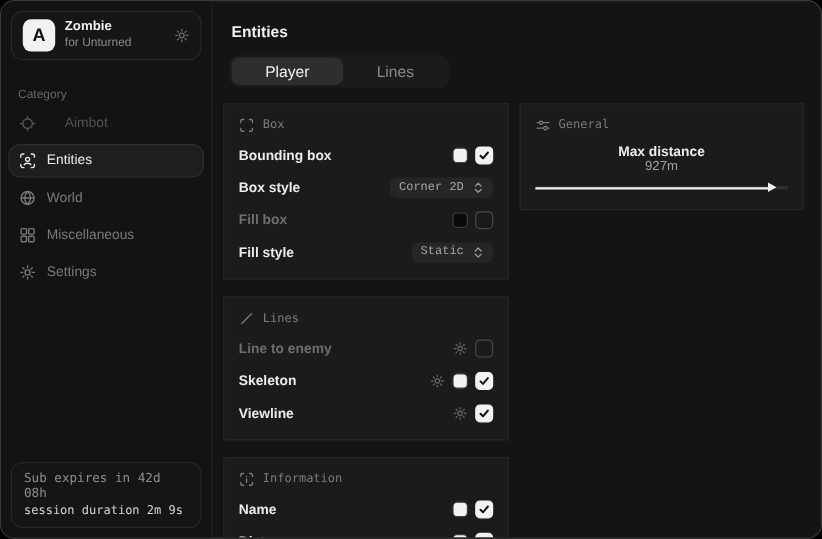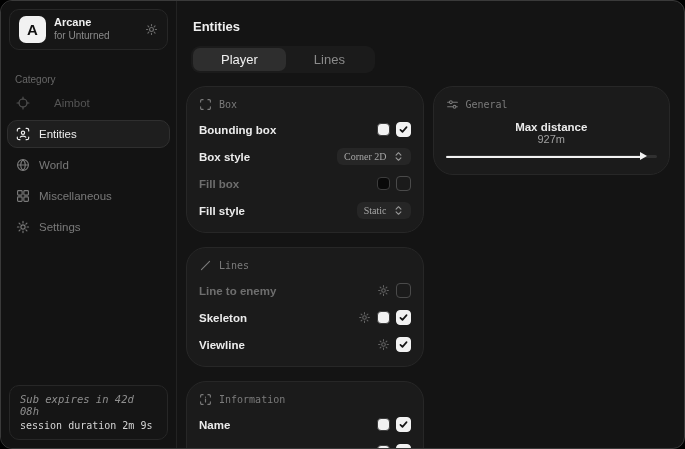--- a/index.html
+++ b/index.html
@@ -31,48 +31,48 @@
   }
   .nav-item .nicon { display:flex; width:14px; color:inherit; }
   .nav-item.dimmest { color:#545454;gap:24px; }
   .nav-item.active { background:#1e1e1e; border-color:#2f2f2f; color:#ededed; }
   .sidebar-spacer { flex:1; }
   .status-card {
     margin:8px; padding:7px 10px 8px 10px; border:1px solid #272727; border-radius:10px;
     background:#151515; display:flex; flex-direction:column; gap:3px;
     font-family:"DejaVu Sans Mono", monospace;
   }
-  .status-line1 { color:#8f8f8f; font-size:10.5px;font-style:italic; }
+  .status-line1 { color:#8f8f8f; font-size:10.5px; }
   .status-line2 { color:#d6d6d6; font-size:10px; }
   
   .main { flex:1; padding:14px 14px 14px 9px; overflow:hidden; }
   .page-title { color:#f0f0f0; font-size:13px; font-weight:bold; margin:4px 0 0 7px; }
   .tabs { display:inline-flex; background:#1b1b1b; border-radius:9px; padding:2px; margin:12px 0 0 5px; }
   .tab { padding:4px 28px; border-radius:7px; font-size:13px; color:#8a8a8a; cursor:pointer; }
   .tab.active { background:#2e2e2e; color:#f0f0f0; }
   .columns { display:flex; gap:9px; margin-top:13px; align-items:flex-start; }
   .col { width:238px; display:flex; flex-direction:column; gap:14px; }
-  .card { background:#1b1b1b; border:1px solid #272727; border-radius:20px; padding:11px 12px 13px 12px; }
+  .card { background:#1b1b1b; border:1px solid #272727; border-radius:0; padding:11px 12px 13px 12px; }
   .card-head { display:flex; align-items:center; gap:7px; color:#7b7b7b; font-family:"DejaVu Sans Mono", monospace; font-size:10px; }
   .card-head .hicon { display:flex; width:13px; color:#7b7b7b; }
   .row { display:flex; align-items:center; margin-top:10px; min-height:17px; }
   .row-label { color:#ececec; font-size:11.5px; font-weight:600; flex:1; }
   .row.dim .row-label { color:#6e6e6e; }
   .controls { display:flex; align-items:center; gap:6px; }
   .swatch { width:13px; height:13px; border-radius:4px; border:1px solid #3d3d3d; }
   .checkbox {
     width:15px; height:15px; border-radius:4px; border:1px solid #4a4a4a;
     display:flex; align-items:center; justify-content:center; cursor:pointer; background:transparent;
   }
   .checkbox svg { display:none; }
   .checkbox.on { background:#f2f2f2; border-color:#f2f2f2; }
   .checkbox.on svg { display:block; }
   .select {
     display:flex; align-items:center; gap:6px; background:#262626; border-radius:6px;
-    padding:3px 7px; color:#a6a6a6; font-family:Liberation Serif, serif; font-size:10px; cursor:pointer;
+    padding:3px 7px; color:#a6a6a6; font-family:Liberation Mono, monospace; font-size:10px; cursor:pointer;
   }
   .select .sicon { display:flex; width:11px; color:#9a9a9a; }
   .row-gear { display:flex; width:13px; color:#646464; cursor:pointer; }
   
   .slider-row { display:flex; align-items:center; margin-top:10px;flex-direction:column; }
   .slider-value { color:#a0a0a0; font-size:11px; }
   .slider { position:relative; height:10px; margin-top:6px; cursor:pointer; }
   .slider-track { position:absolute; top:4px; left:0; right:0; height:3px; border-radius:2px; background:#303030; }
   .slider-fill { position:absolute; top:4.5px; left:0; height:2px; border-radius:2px; background:#f2f2f2; }
   .slider-thumb {
@@ -83,21 +83,21 @@
 </head>
 <body>
 
 <div class="window">
 
   <div class="sidebar">
 
     <div class="brand-card">
       <div class="brand-logo">A</div>
       <div class="brand-text">
-        <span class="brand-name">Arcane</span>
+        <span class="brand-name">Zombie</span>
         <span class="brand-sub">for Unturned</span>
       </div>
       <span class="brand-gear">
         <svg width="13" height="13" viewBox="0 0 16 16" fill="none" stroke="currentColor" stroke-width="1.4" stroke-linecap="round">
             <circle cx="8" cy="8" r="2.4"></circle>
             <path d="M8 1.8v1.6M8 12.6v1.6M1.8 8h1.6M12.6 8h1.6M3.6 3.6l1.1 1.1M11.3 11.3l1.1 1.1M12.4 3.6l-1.1 1.1M4.7 11.3l-1.1 1.1"></path>
           </svg>
       </span>
     </div>
 

